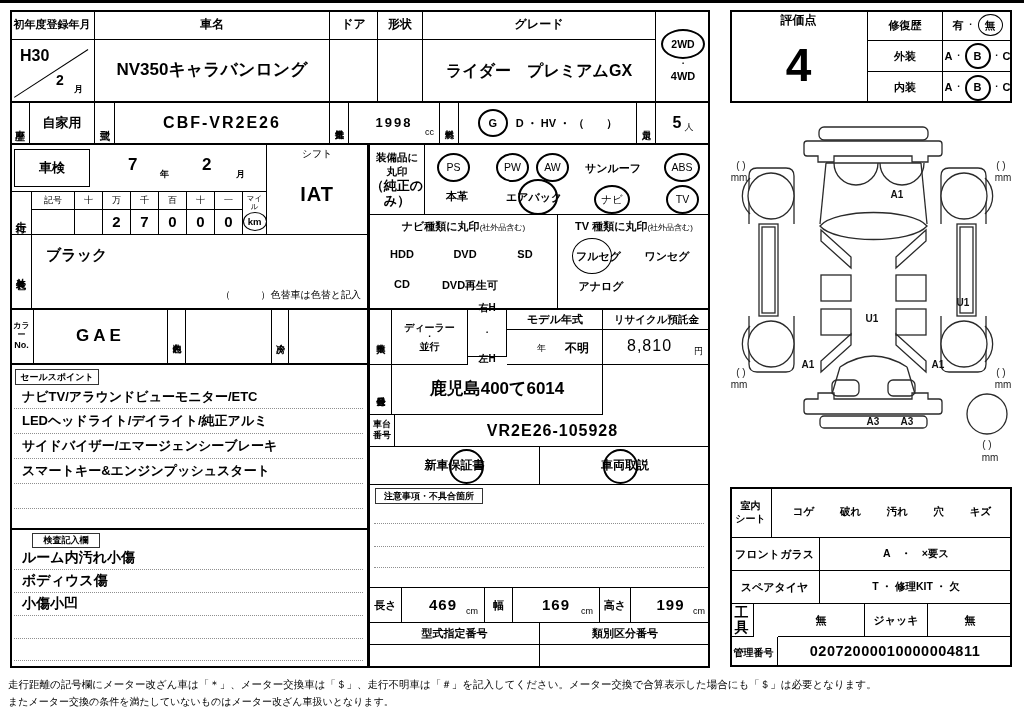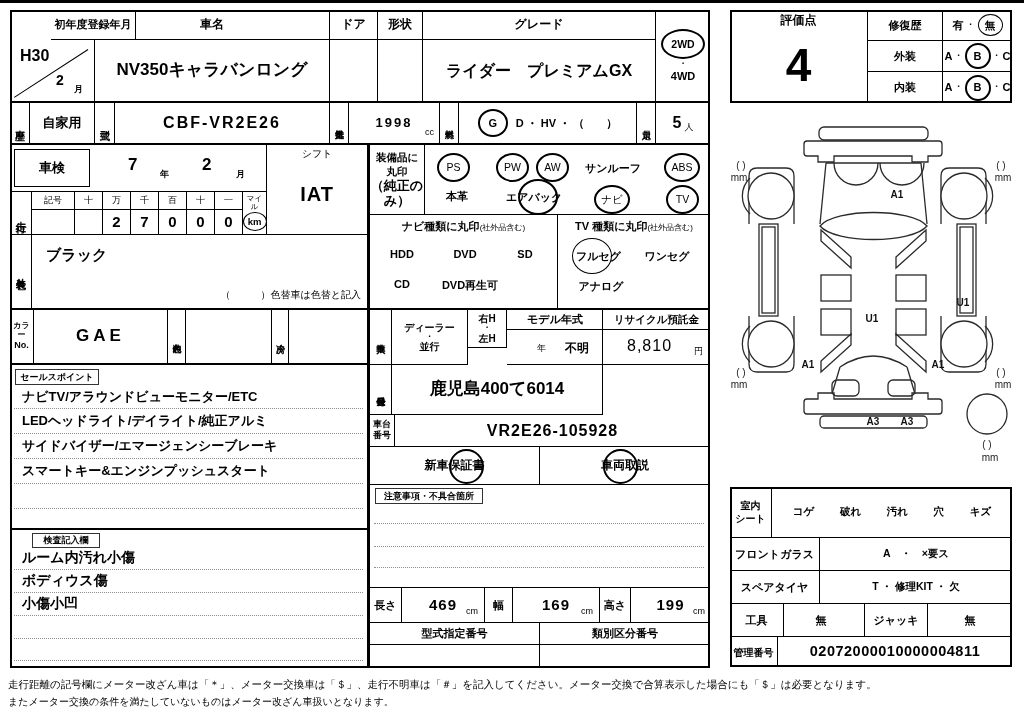--- a/index.html
+++ b/index.html
@@ -21,21 +21,21 @@
   svg text{font-family:"Liberation Sans","DejaVu Sans",sans-serif;}
 </style>
 </head>
 <body>
 
 <div class="sheet">
   <div class="blk" style="left:0;top:3;width:1024px;height:3px;"></div>
 
   <div class="frame" style="left:10px;top:10px;width:700px;height:658px;"></div>
 
-  <div class="cell br bb" style="left:10px;top:10px;width:85px;height:30px;font-size:11px;margin-left:41px;">初年度登録年月</div>
+  <div class="cell br bb" style="left:10px;top:10px;width:85px;height:30px;font-size:11px;">初年度登録年月</div>
   <div class="cell br bb" style="left:95px;top:10px;width:235px;height:30px;font-size:12px;">車名</div>
   <div class="cell br bb" style="left:330px;top:10px;width:48px;height:30px;font-size:12px;">ドア</div>
   <div class="cell br bb" style="left:378px;top:10px;width:45px;height:30px;font-size:12px;">形状</div>
   <div class="cell br bb" style="left:423px;top:10px;width:233px;height:30px;font-size:12px;">グレード</div>
   <div class="cell col bb2" style="left:656px;top:10px;width:54px;height:93px;gap:1px;">
     <span class="circ" style="width:44px;height:30px;font-size:10.5px;border-width:2.6px;">2WD</span>
     <span style="font-size:8px;">・</span>
     <span style="font-size:11px;">4WD</span>
   </div>
 
@@ -190,21 +190,21 @@
   </div>
 
   <div class="cell br bb" style="left:370px;top:310px;width:22px;height:55px;">
       <span class="vert" style="font-size:9px;letter-spacing:0;">輸入車</span>
     </div>
   <div class="cell col br bb" style="left:392px;top:310px;width:76px;height:55px;gap:0px;font-size:10px;">
     <span>ディーラー</span>
       <span style="font-size:8px;">・</span>
       <span>並行</span>
   </div>
-  <div class="cell col br bb" style="left:468px;top:310px;width:39px;height:38px;gap:0px;font-size:10px;">
+  <div class="cell col br bb" style="left:468px;top:310px;width:39px;height:47px;gap:16px;font-size:10px;">
     <span>右H</span>
       <span style="font-size:8px;">・</span>
       <span>左H</span>
   </div>
   <div class="a br bb" style="left:507px;top:310px;width:96px;height:55px;">
     <div class="cell bb" style="left:0;top:0;width:96px;height:20px;font-size:11px;position:absolute;">モデル年式</div>
     <span class="a" style="left:30px;top:32px;font-size:9px;font-weight:normal;">年</span>
     <span class="a" style="left:58px;top:30px;font-size:12px;font-weight:bold;">不明</span>
   </div>
   <div class="a bb" style="left:603px;top:310px;width:107px;height:55px;">
@@ -371,21 +371,21 @@
     <span>コゲ</span>
       <span>破れ</span>
       <span>汚れ</span>
       <span>穴</span>
       <span>キズ</span>
   </div>
   <div class="cell br bb" style="left:730px;top:538px;width:90px;height:33px;font-size:11px;">フロントガラス</div>
   <div class="cell bb" style="left:820px;top:538px;width:192px;height:33px;font-size:10.5px;">A　・　×要ス</div>
   <div class="cell br bb" style="left:730px;top:571px;width:90px;height:33px;font-size:11px;">スペアタイヤ</div>
   <div class="cell bb" style="left:820px;top:571px;width:192px;height:33px;font-size:10.5px;">T ・ 修理KIT ・ 欠</div>
-  <div class="cell br bb" style="left:730px;top:604px;width:54px;height:33px;font-size:11px;">工具</div>
+  <div class="cell br bb" style="left:730px;top:604px;width:24px;height:33px;font-size:14px;">工具</div>
   <div class="cell br bb" style="left:778px;top:604px;width:87px;height:33px;font-size:11px;">無</div>
   <div class="cell br bb" style="left:865px;top:604px;width:63px;height:33px;font-size:11px;">ジャッキ</div>
   <div class="cell bb" style="left:928px;top:604px;width:84px;height:33px;font-size:11px;">無</div>
   <div class="cell br" style="left:730px;top:637px;width:48px;height:30px;font-size:10px;">管理番号</div>
   <div class="cell" style="left:778px;top:637px;width:234px;height:30px;font-size:14.5px;letter-spacing:0.5px;">02072000010000004811</div>
 
   <div class="a nrm" style="left:8px;top:678px;width:1010px;font-size:10.5px;">走行距離の記号欄にメーター改ざん車は「＊」、メーター交換車は「＄」、走行不明車は「＃」を記入してください。メーター交換で合算表示した場合にも「＄」は必要となります。</div>
   <div class="a nrm" style="left:8px;top:695px;width:1010px;font-size:10px;">またメーター交換の条件を満たしていないものはメーター改ざん車扱いとなります。</div>
 </div>
 

